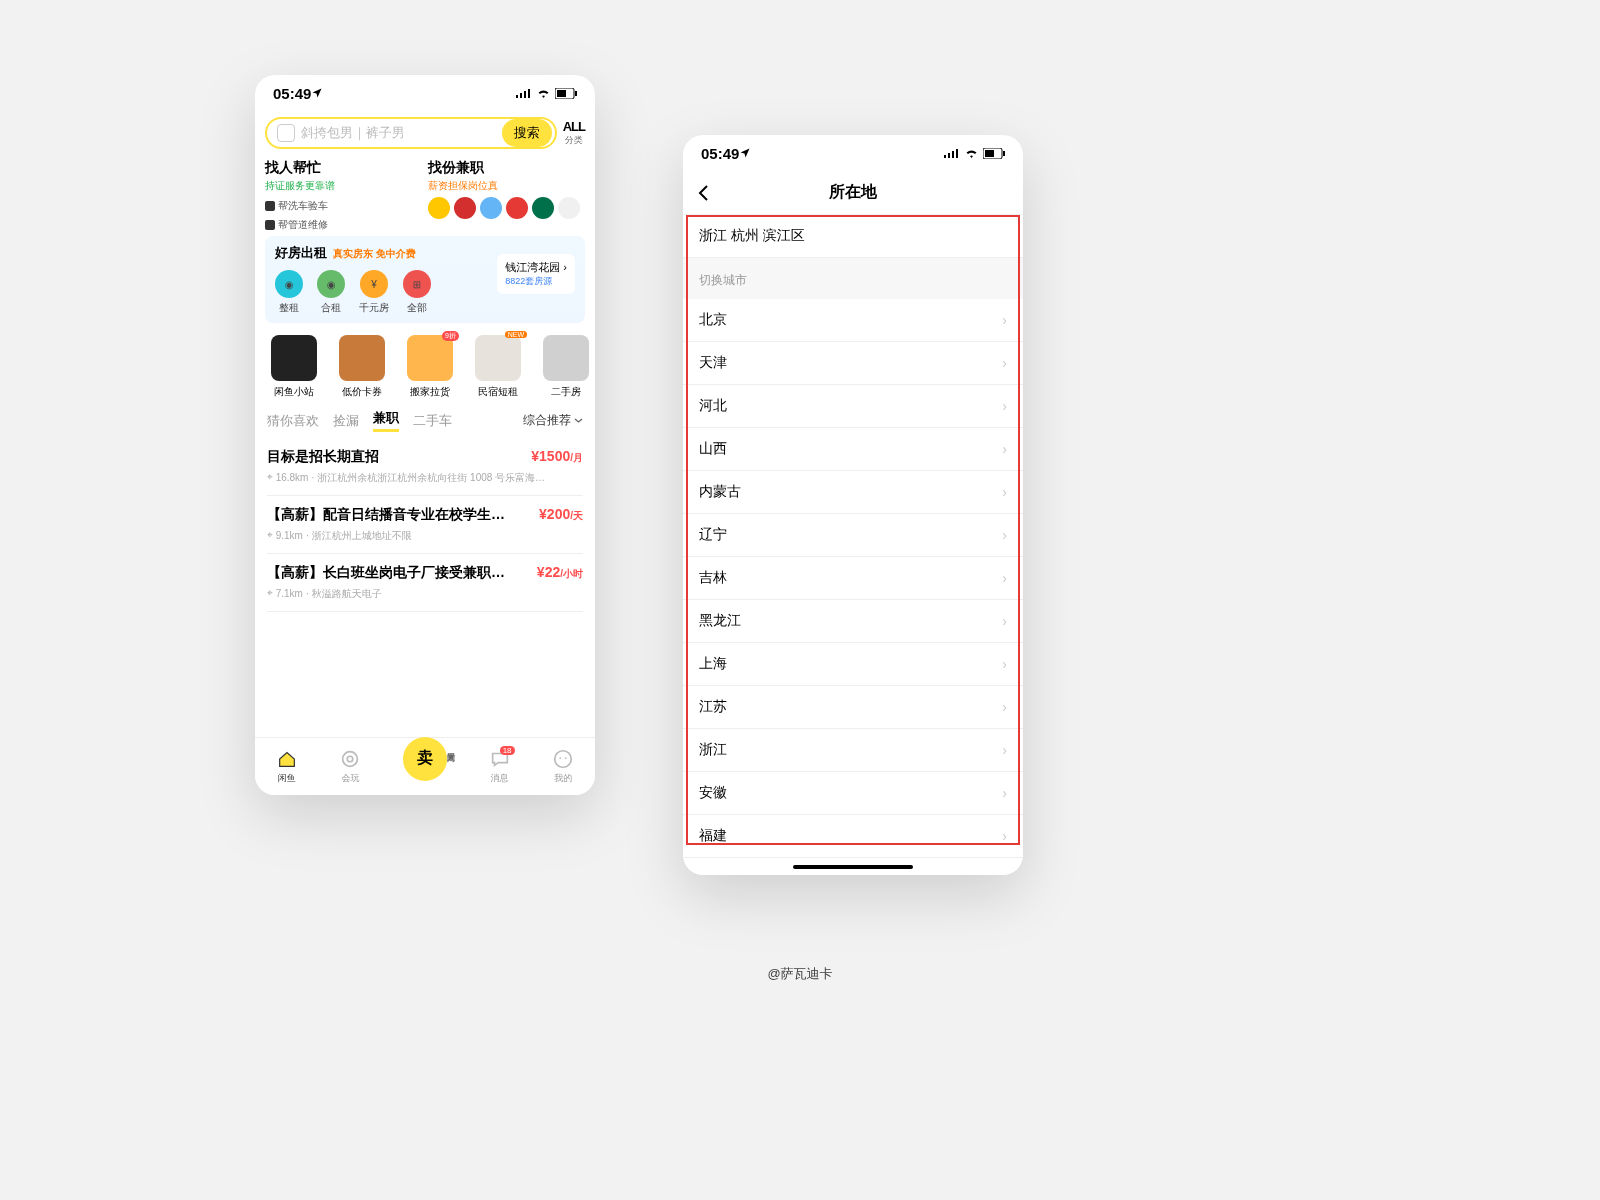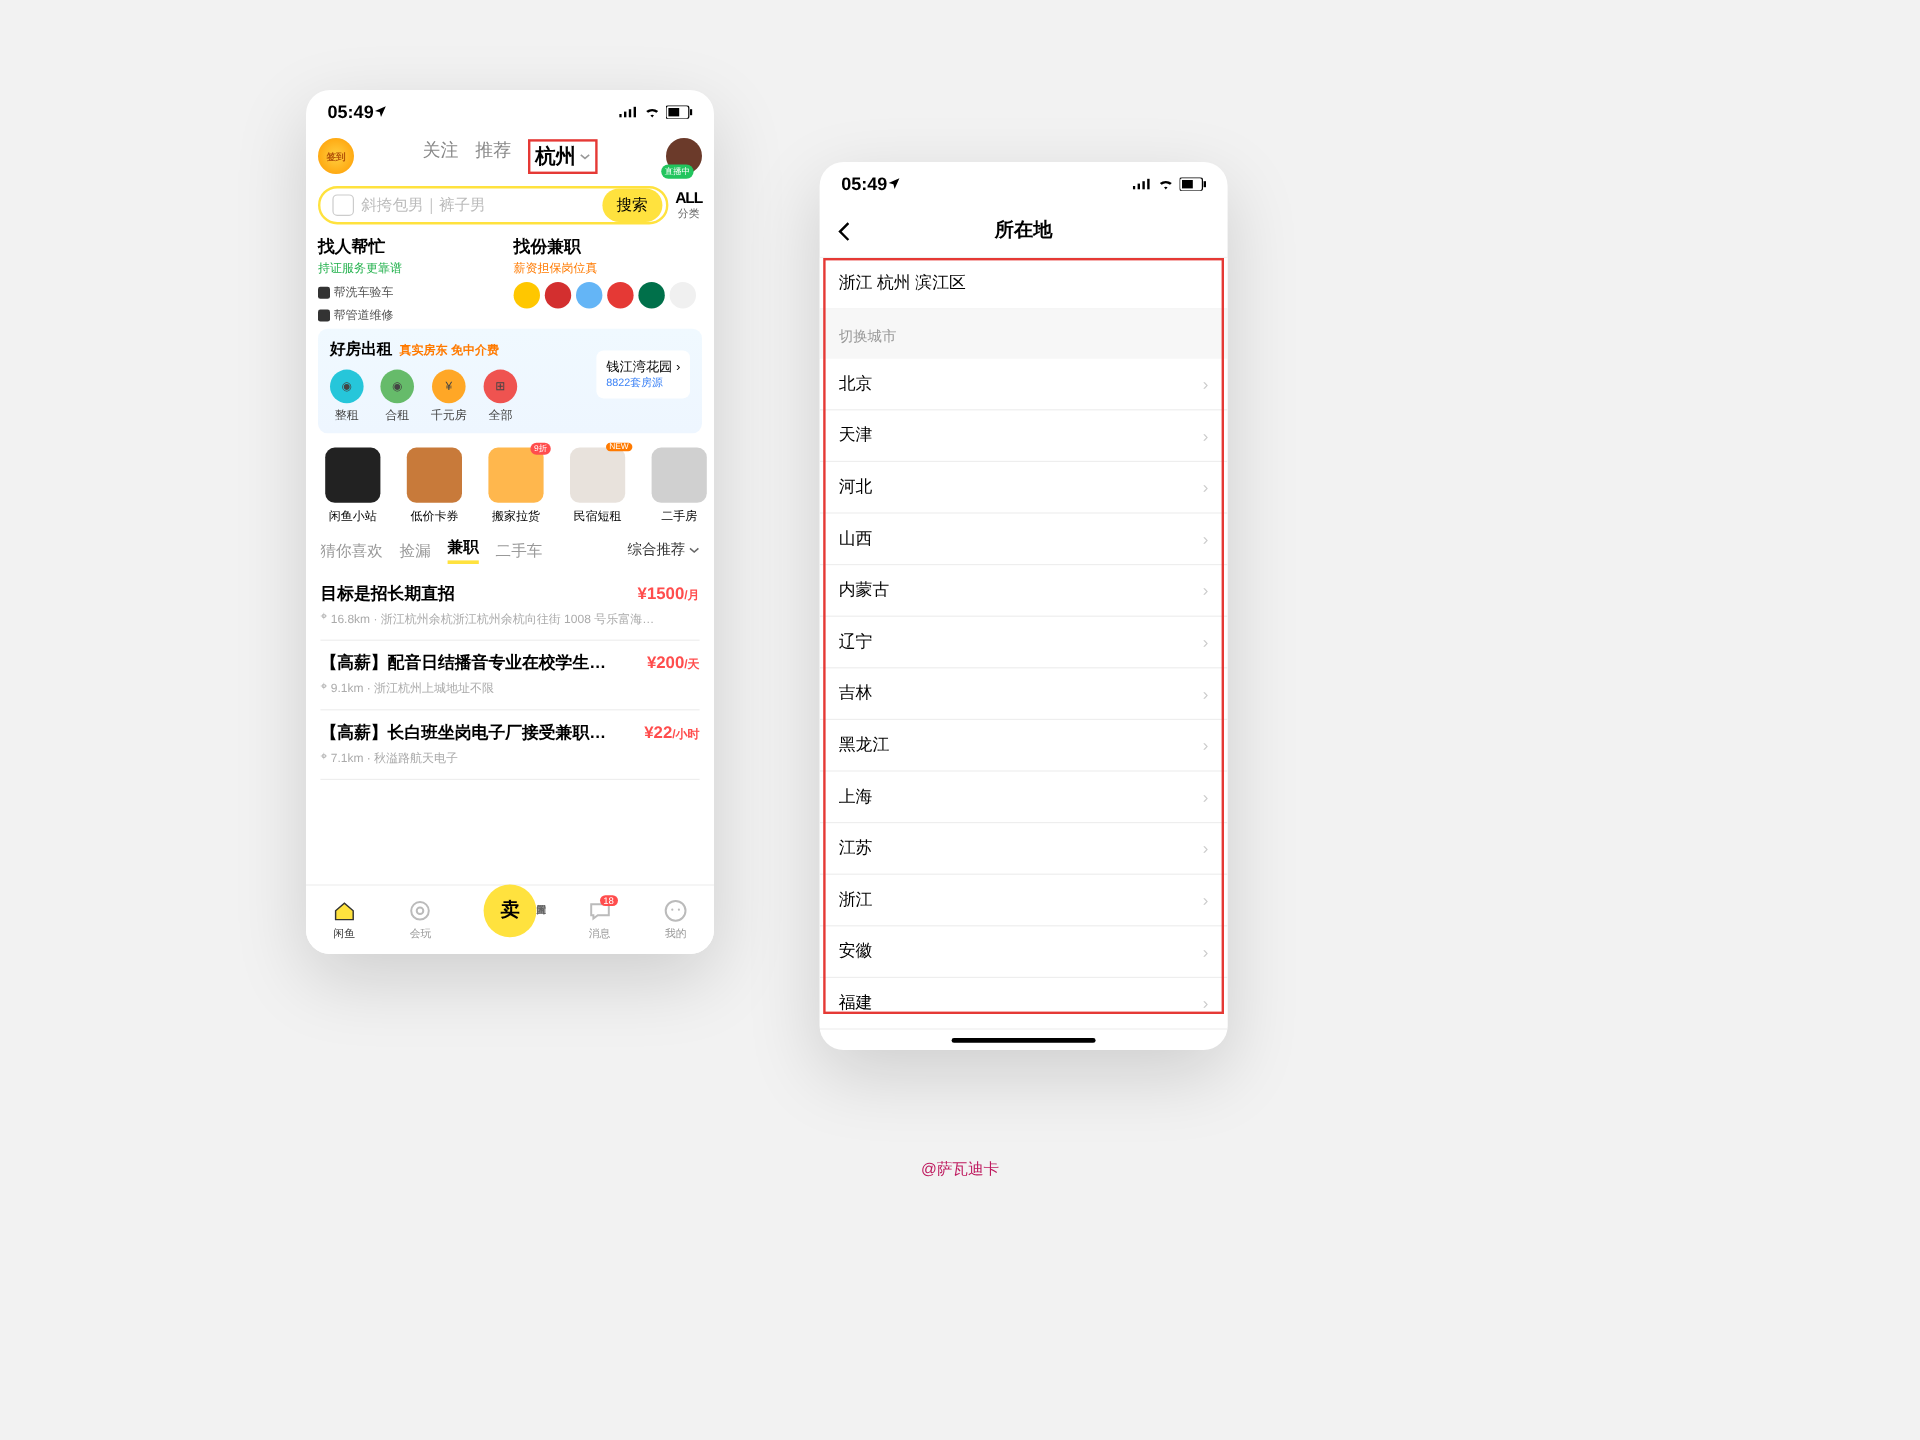--- a/index.html
+++ b/index.html
@@ -299,21 +299,21 @@
   transform: translateX(-50%);
   width: 120px; height: 4px;
   background: #000; border-radius: 2px;
 }
 
 .watermark {
   position: absolute;
   left: 50%;
   top: 965px;
   transform: translateX(-50%);
-  color: #be185d;
+  color: #404040;
   font-size: 13px;
 }
 svg { display: block; }
 </style>
 </head>
 <body>
 
 <div class="phone phone1">
 
   <div class="statusbar">
@@ -335,38 +335,20 @@
           <path d="M7.5 10 L9 8 A3 3 0 0 0 6 8 Z M4 6 A6 6 0 0 1 11 6 L12.5 4.5 A8 8 0 0 0 2.5 4.5 Z" fill="#000"></path>
         </svg>
       <svg width="22" height="11">
           <rect x="0" y="0" width="19" height="11" rx="2" fill="none" stroke="#000"></rect>
           <rect x="2" y="2" width="9" height="7" fill="#000"></rect>
           <rect x="20" y="3" width="2" height="5" fill="#000"></rect>
         </svg>
     </div>
   </div>
 
-  <div class="topnav">
-    <div class="sign-badge">
-        <span>签到</span>
-      </div>
-    <div class="nav-tabs">
-      <span class="nav-tab">关注</span>
-      <span class="nav-tab">推荐</span>
-      <span class="nav-tab active city-box">
-        <span>杭州</span>
-        <svg width="9" height="9">
-            <path d="M1 3 L4.5 6 L8 3" stroke="#999" fill="none" stroke-width="1.3"></path>
-          </svg>
-      </span>
-    </div>
-    <div class="avatar-head">
-      <span class="live-tag">直播中</span>
-    </div>
-  </div>
 
   <div class="searchrow">
     <div class="searchbar">
       <span class="search-ico"></span>
       <span class="search-text">斜挎包男｜裤子男</span>
       <span class="search-btn">搜索</span>
     </div>
     <div class="all-cat">
       <span class="big">ALL</span>
       <span>分类</span>

